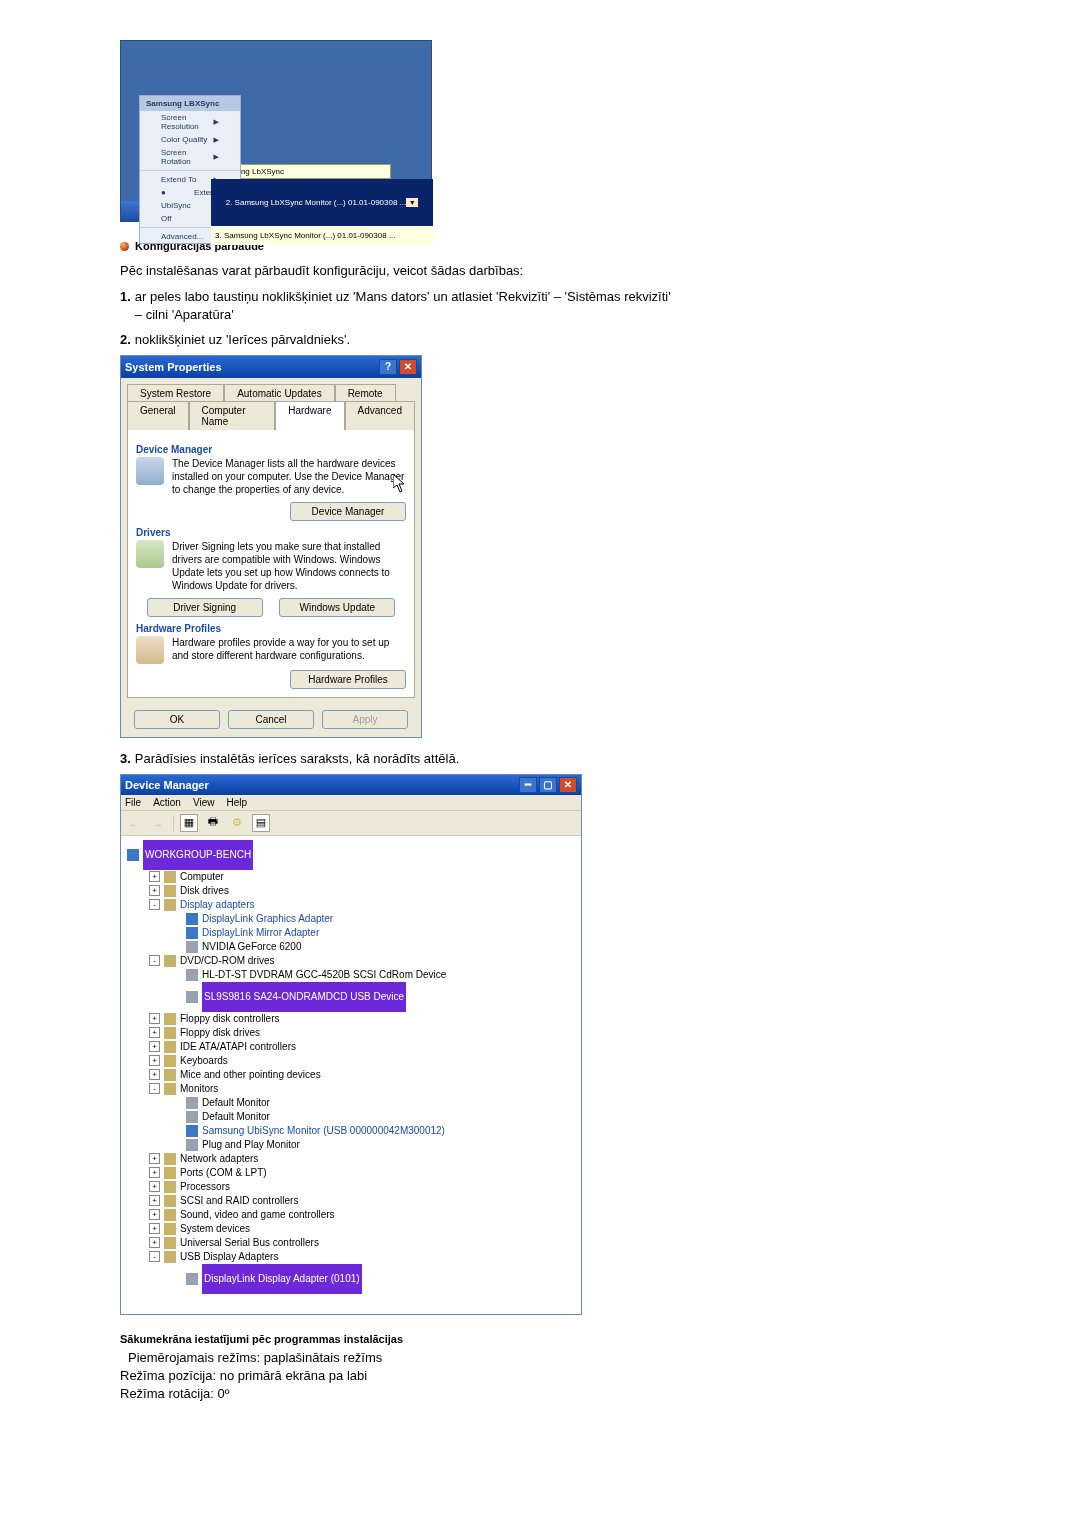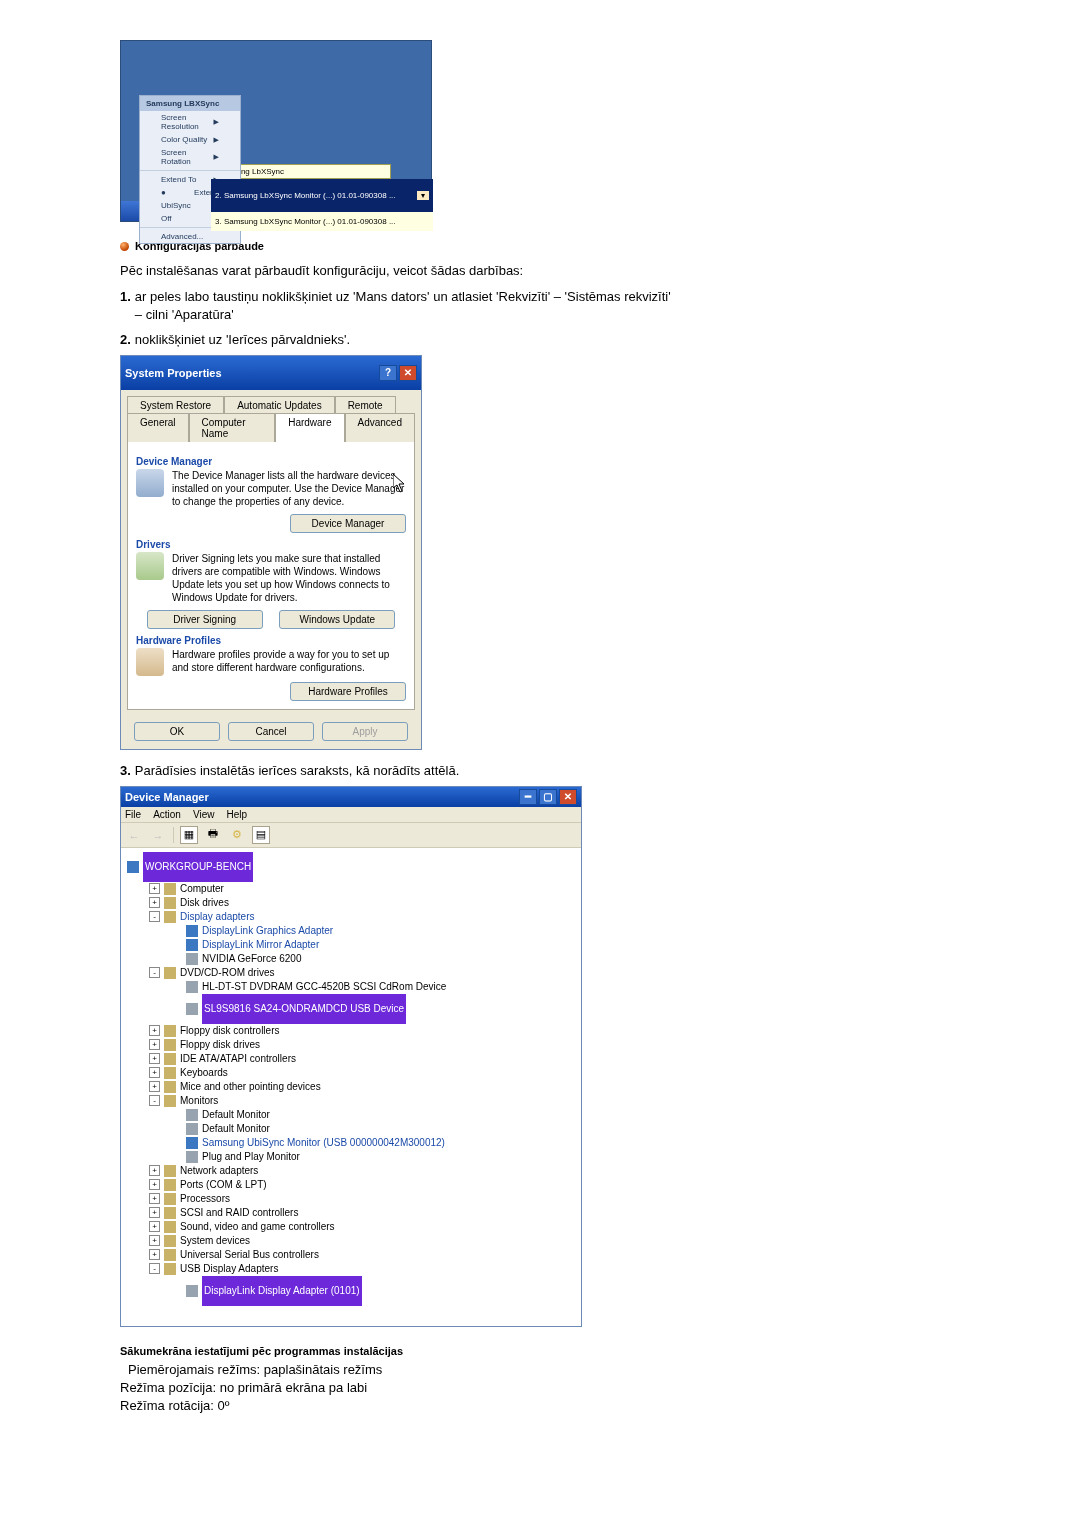--- a/index.html
+++ b/index.html
@@ -91,23 +91,23 @@
     .shot1 .dropdown {
       position: absolute;
       top: 138px; left: 90px;
       width: 222px;
       font-size: 8px;
       z-index: 3;
     }
     .shot1 .dropdown-selected {
       background: #0a246a;
       color: #fff;
-      padding: 12px 4px;
+      padding: 19px 4px;
       display: flex;
-      justify-content: space-between;
+      justify-content: center;
     }
     .shot1 .dropdown-selected-btn { background:#ffeac2; color:#000; width:12px; text-align:center; }
     .shot1 .dropdown-option {
       background: #ffffe1;
       padding: 5px 4px;
     }
     .shot1 .taskbar {
       position: absolute;
       left: 0; right: 0; bottom: 0;
       height: 20px;
@@ -132,21 +132,21 @@
     
     .shot2 {
       width: 300px;
       border: 1px solid #6c8ab8;
       background: #ece9d8;
       font-size: 10px;
     }
     .shot2 .titlebar {
       background: linear-gradient(#2a6ad2,#0a3fa4);
       color: #fff;
-      height: 34px;
+      height: 22px;
       display: flex;
       align-items: center;
       justify-content: space-between;
       padding: 0 4px;
       font-weight: bold;
       font-size: 11px;
     }
     .shot2 .titlebar-buttons { display:flex; gap:2px; }
     .shot2 .tit-btn {
       width: 16px; height: 14px;

